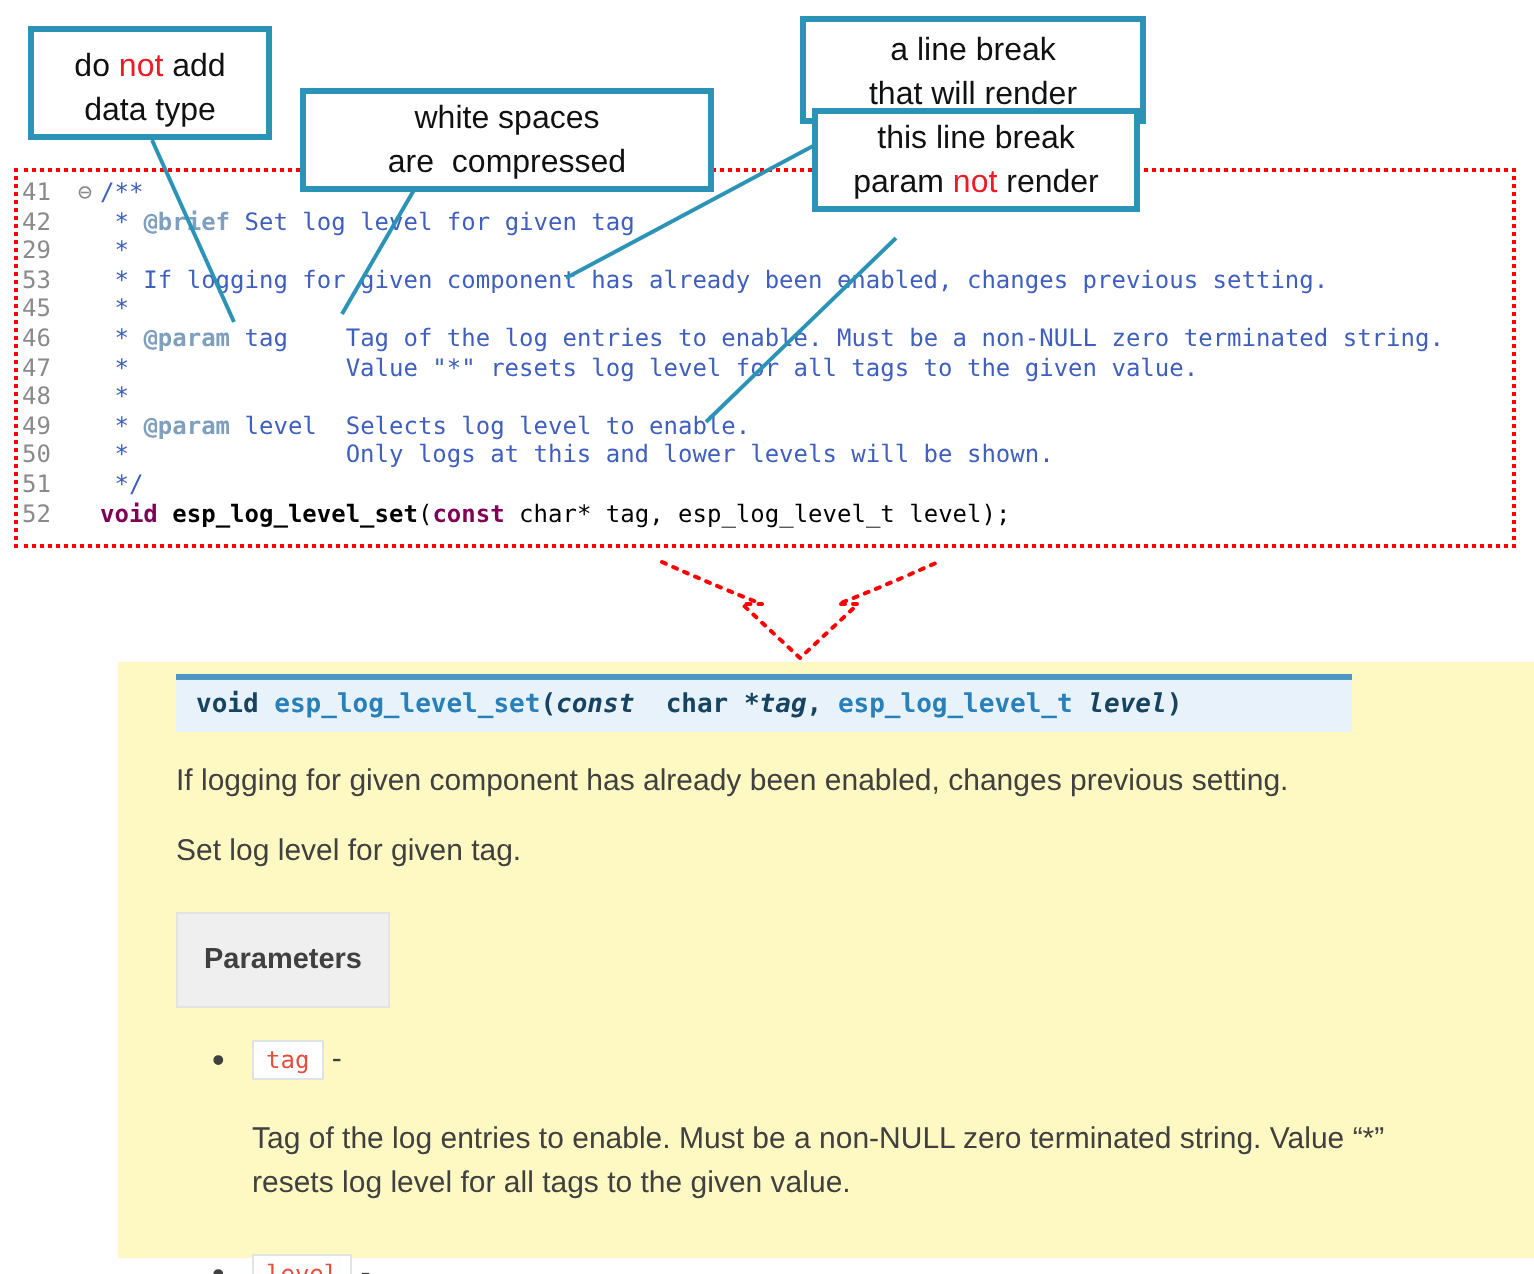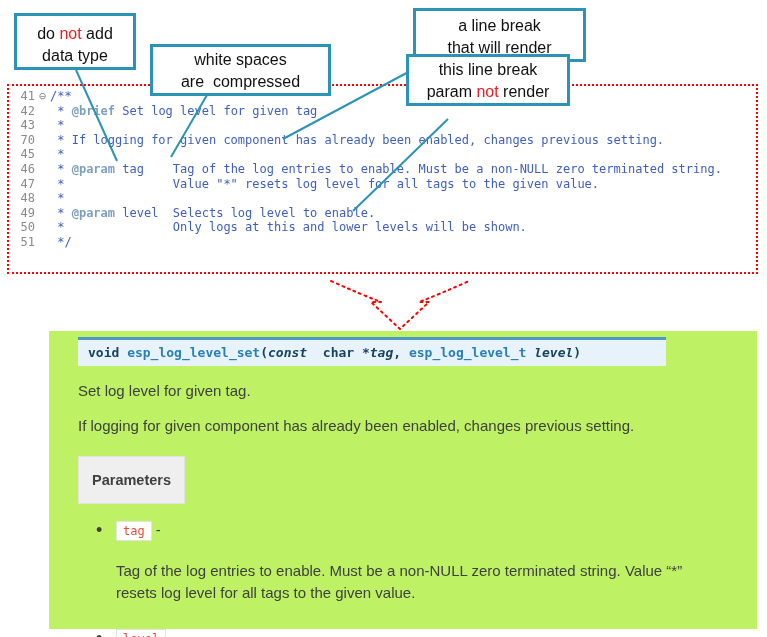--- a/index.html
+++ b/index.html
@@ -10,36 +10,36 @@
   .overlay{position:absolute;left:0;top:0;z-index:4;pointer-events:none}
   .leader{stroke:var(--callout-border,#2b93b5);stroke-width:2}
   .funnel{stroke:var(--code-border-red,#ff0000);stroke-width:2;fill:none;
           stroke-dasharray:2 4;stroke-linecap:round;stroke-linejoin:round}
 
   .callout{position:absolute;z-index:5;background:#fff;border:3px solid var(--callout-border,#2b93b5);
            display:flex;flex-direction:column;justify-content:flex-end;text-align:center;
            font-size:16px;line-height:22px;color:#111;white-space:pre}
   .red{color:var(--highlight-red,#ed1c24)}
   #c1{left:14px;top:13px;width:122px;height:57px}
-  #c2{left:150px;top:44px;width:181px;height:52px}
-  #c3{left:413px;top:8px;width:173px;height:54px}
+  #c2{left:150px;top:44px;width:207px;height:52px}
+  #c3{left:400px;top:8px;width:173px;height:54px}
   #c4{left:406px;top:54px;width:164px;height:52px}
 
   .code-panel{position:absolute;left:7px;top:84px;width:751px;height:190px;z-index:1;
               border:2px dotted var(--code-border-red,#ff0000);padding:3px 2px;background:#fff}
   .code-line{white-space:pre;font-family:"DejaVu Sans Mono",monospace;font-size:12px;line-height:14.6px;color:#000}
-  .lnum{display:inline-block;width:24px;text-align:right;color:#8a8a8a}
+  .lnum{display:inline-block;width:24px;color:#8a8a8a}
   .fold{display:inline-block;width:15px;text-align:center;color:#8a8a8a}
   .doc{color:#3f5fbf}
   .tag{color:#7f9fbf;font-weight:bold}
   .kw{color:#7f0055;font-weight:bold}
   .fn{color:#000;font-weight:bold}
   .plain{color:#000}
 
-  .docs-panel{position:absolute;left:49px;top:331px;width:708px;height:298px;background:#bef264;z-index:2;
+  .docs-panel{position:absolute;left:59px;top:331px;width:708px;height:298px;background:#fef9c3;z-index:2;
               padding:6px 40px 0 29px;color:#404040}
   .sig{width:588px;background:#e7f2fa;border-top:3px solid var(--sig-accent,#4f97c4);
        padding:5px 10px 6px;font-family:"DejaVu Sans Mono",monospace;font-size:13px;white-space:pre}
   .sig-kw{color:#16435f;font-weight:bold}
   .sig-kw-i{color:#16435f;font-weight:bold;font-style:italic}
   .sig-name{color:#2980b9;font-weight:bold}
   .sig-type{color:#2980b9;font-weight:bold}
   .sig-param{color:#16435f;font-weight:bold;font-style:italic}
   .sig-plain{color:#16435f;font-weight:bold}
 
@@ -85,36 +85,37 @@
 
   <div class="callout" id="c4">
     <div>this line break</div>
     <div><span>param </span><span class="red">not</span><span> render</span></div>
   </div>
 
   <div class="code-panel">
     <div class="code-lines">
         <div class="code-line"><span class="lnum">41</span><span class="fold">⊖</span><span class="doc">/**</span></div>
         <div class="code-line"><span class="lnum">42</span><span class="fold"></span><span class="doc"> * </span><span class="tag">@brief</span><span class="doc"> Set log level for given tag</span></div>
-        <div class="code-line"><span class="lnum">43</span><span class="fold"></span><span class="doc"> *</span></div>
-        <div class="code-line"><span class="lnum">70</span><span class="fold"></span><span class="doc"> * If logging for given component has already been enabled, changes previous setting.</span></div>
+        <div class="code-line"><span class="lnum">29</span><span class="fold"></span><span class="doc"> *</span></div>
+        <div class="code-line"><span class="lnum">53</span><span class="fold"></span><span class="doc"> * If logging for given component has already been enabled, changes previous setting.</span></div>
         <div class="code-line"><span class="lnum">45</span><span class="fold"></span><span class="doc"> *</span></div>
         <div class="code-line"><span class="lnum">46</span><span class="fold"></span><span class="doc"> * </span><span class="tag">@param</span><span class="doc"> tag    Tag of the log entries to enable. Must be a non-NULL zero terminated string.</span></div>
         <div class="code-line"><span class="lnum">47</span><span class="fold"></span><span class="doc"> *               Value "*" resets log level for all tags to the given value.</span></div>
         <div class="code-line"><span class="lnum">48</span><span class="fold"></span><span class="doc"> *</span></div>
         <div class="code-line"><span class="lnum">49</span><span class="fold"></span><span class="doc"> * </span><span class="tag">@param</span><span class="doc"> level  Selects log level to enable.</span></div>
         <div class="code-line"><span class="lnum">50</span><span class="fold"></span><span class="doc"> *               Only logs at this and lower levels will be shown.</span></div>
         <div class="code-line"><span class="lnum">51</span><span class="fold"></span><span class="doc"> */</span></div>
+        <div class="code-line"><span class="lnum">52</span><span class="fold"></span><span class="kw">void</span><span class="plain"> </span><span class="fn">esp_log_level_set</span><span class="plain">(</span><span class="kw">const</span><span class="plain"> char* tag, esp_log_level_t level);</span></div>
       </div>
   </div>
 
   <div class="docs-panel">
     <div class="sig"><span class="sig-kw">void </span><span class="sig-name">esp_log_level_set</span><span class="sig-plain">(</span><span class="sig-kw-i">const</span><span class="sig-plain">  char *</span><span class="sig-param">tag</span><span class="sig-plain">, </span><span class="sig-type">esp_log_level_t </span><span class="sig-param">level</span><span class="sig-plain">)</span></div>
+    <p class="doc-p">If logging for given component has already been enabled, changes previous setting.</p>
     <p class="doc-p">Set log level for given tag.</p>
-    <p class="doc-p">If logging for given component has already been enabled, changes previous setting.</p>
     <div class="params-label">Parameters</div>
     <div class="param-list">
         <div class="param-item">
           <div class="param-head"><span class="param-name">tag</span><span class="param-sep"> -</span></div>
           <div class="param-desc">Tag of the log entries to enable. Must be a non-NULL zero terminated string. Value “*” resets log level for all tags to the given value.</div>
         </div>
         <div class="param-item">
           <div class="param-head"><span class="param-name">level</span><span class="param-sep"> -</span></div>
           <div class="param-desc">Selects log level to enable. Only logs at this and lower levels will be shown.</div>
         </div>

